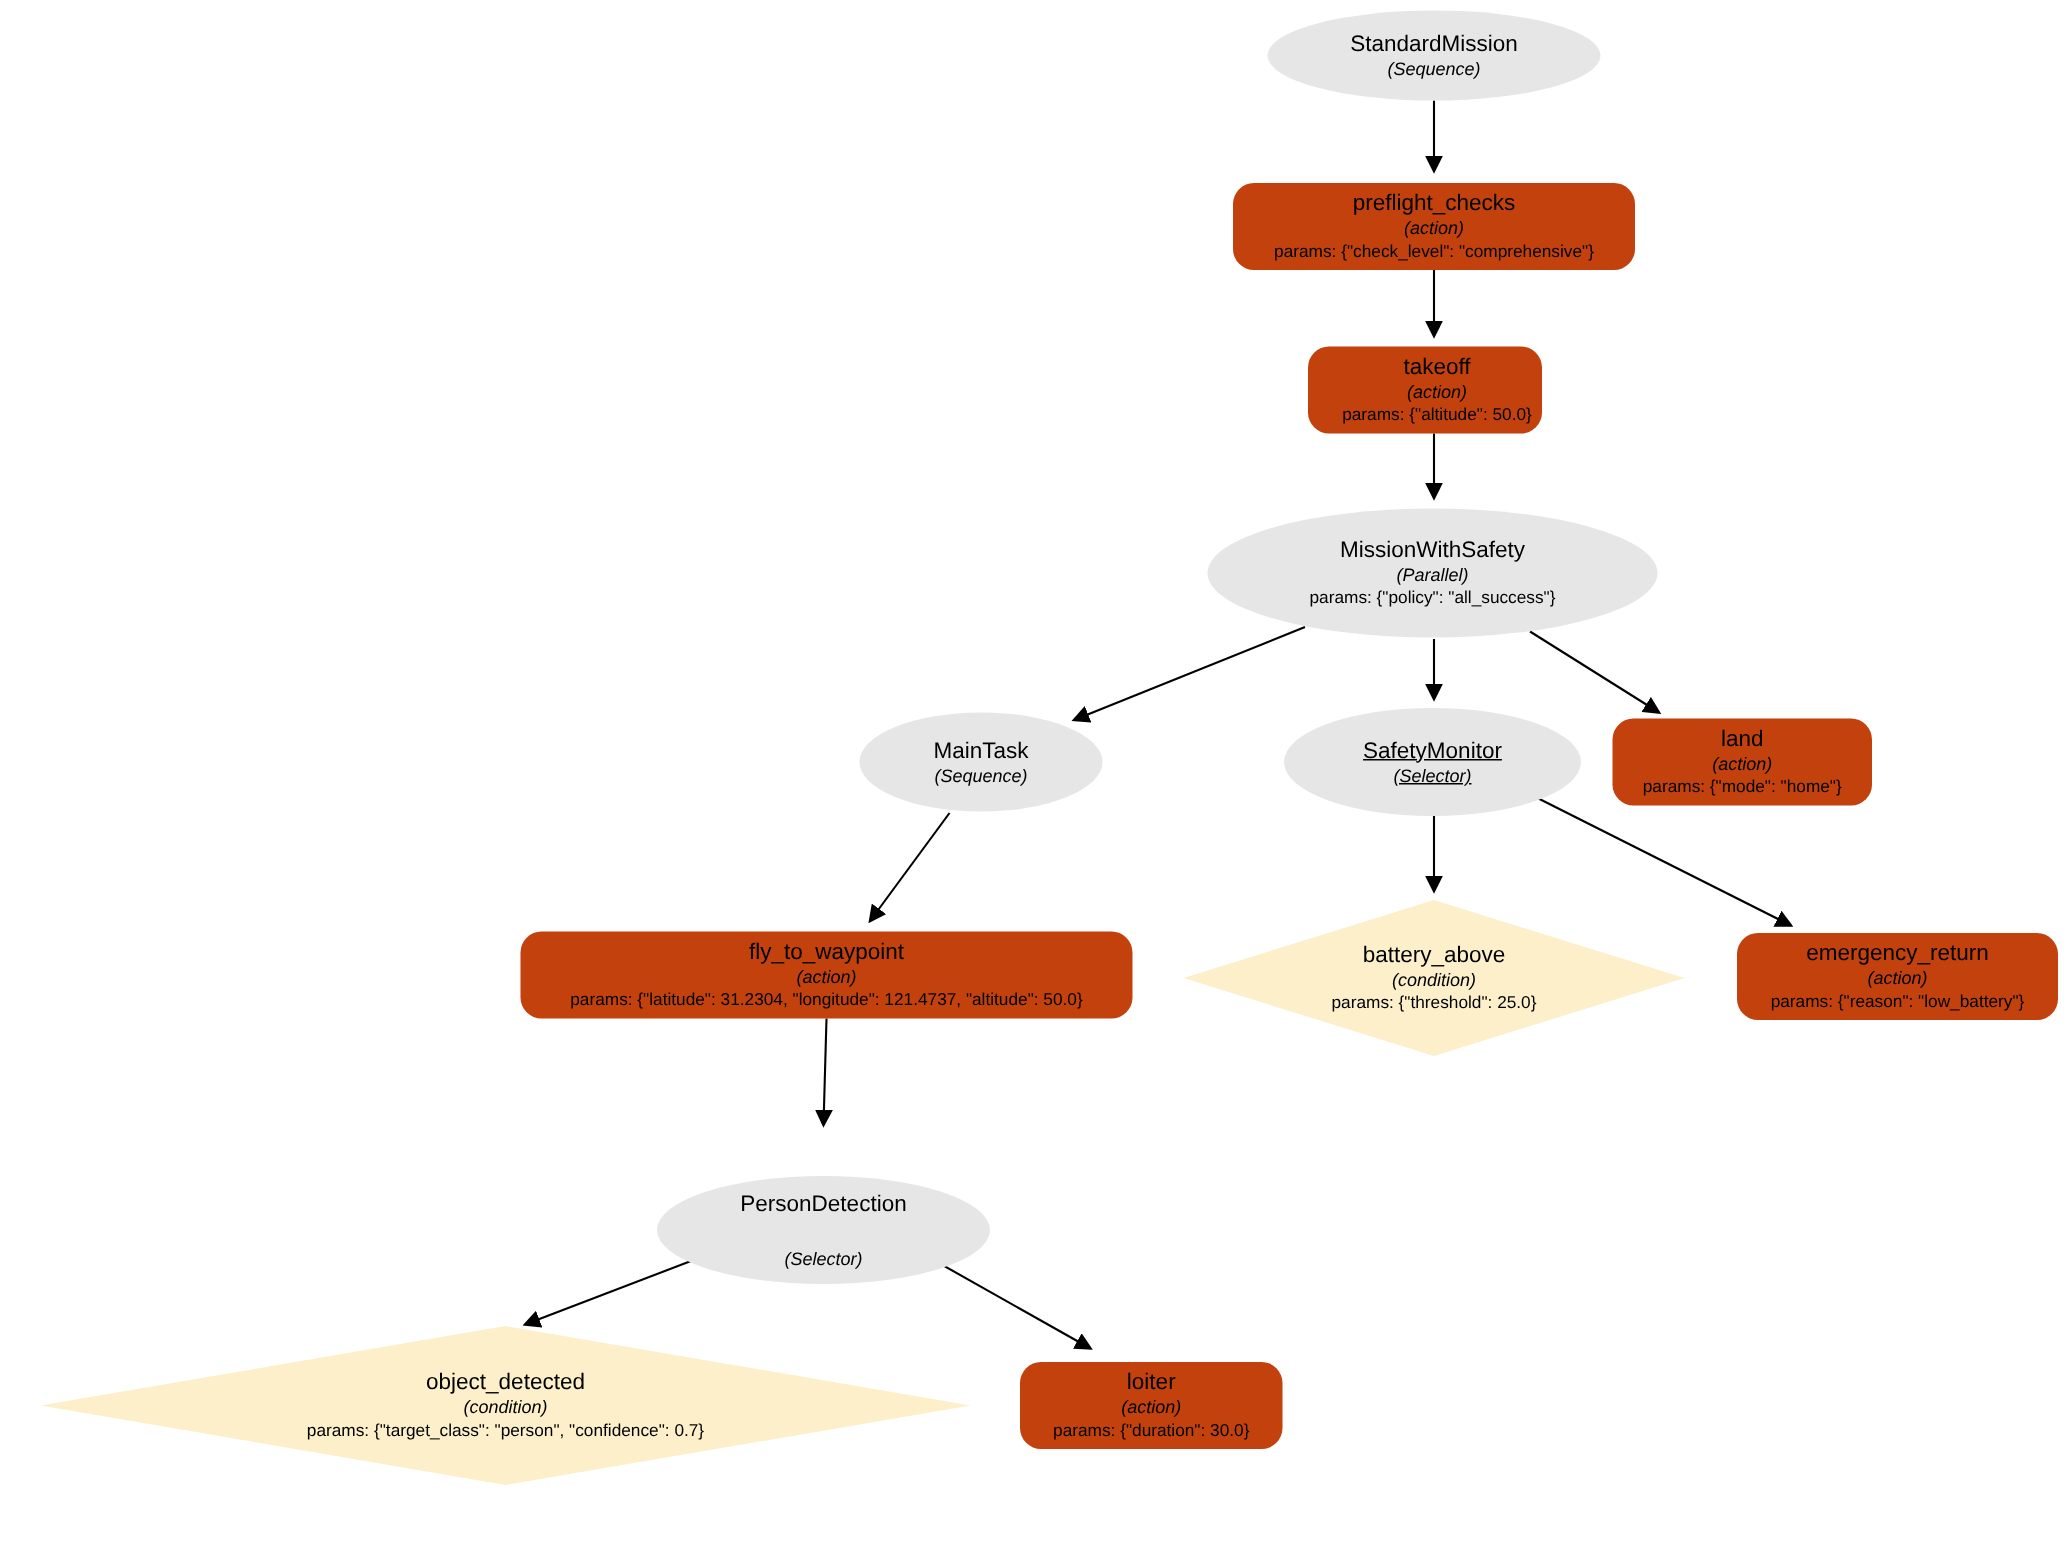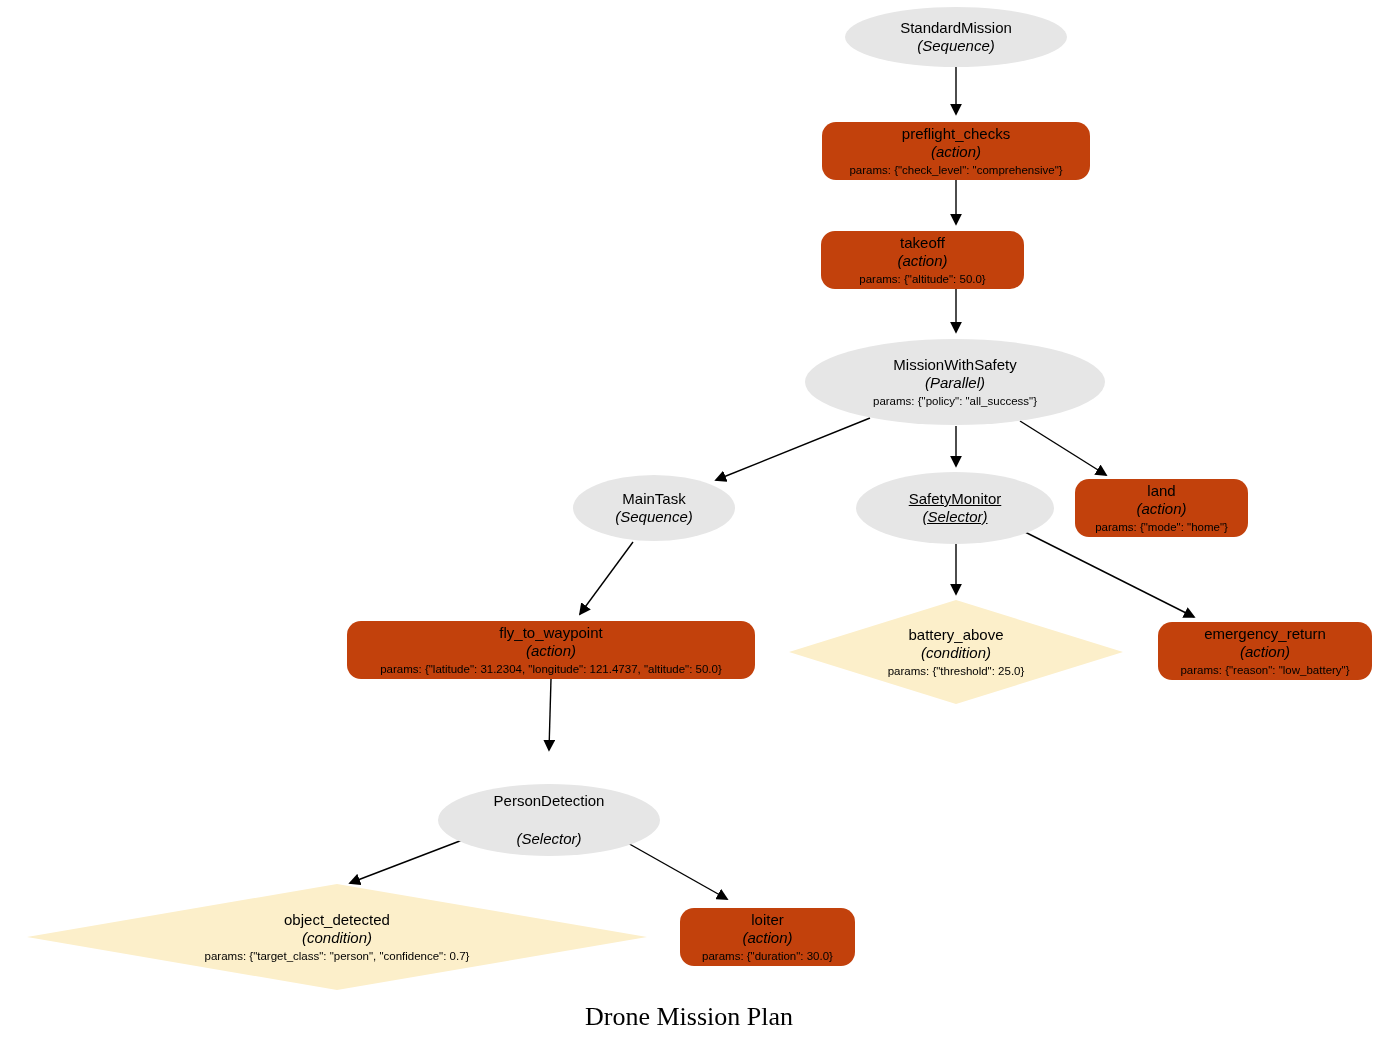--- a/index.html
+++ b/index.html
@@ -41,21 +41,21 @@
     border-radius: 14px;
   }
   .node.condition {
     background: #fcefca;
     clip-path: polygon(50% 0%, 100% 50%, 50% 100%, 0% 50%);
   }
   .nlabel {
     font-size: 15px;
   }
   .ntype {
-    font-size: 15px;
+    font-size: 12px;
     font-style: italic;
   }
   .nparams {
     font-size: 11.5px;
     margin-top: 1px;
   }
   #graph-title {
     position: absolute;
     left: 489px;
     top: 1002px;
@@ -97,21 +97,21 @@
     <div class="nlabel">StandardMission</div>
     <div class="ntype">(Sequence)</div>
   </div>
 
   <div class="node action" style="left:822px; top:122px; width:268px; height:58px;">
     <div class="nlabel">preflight_checks</div>
     <div class="ntype">(action)</div>
     <div class="nparams">params: {"check_level": "comprehensive"}</div>
   </div>
 
-  <div class="node action" style="left:821px; top:231px; width:203px; height:58px;">
+  <div class="node action" style="left:872px; top:231px; width:140px; height:58px;padding-left:16px;">
     <div class="nlabel">takeoff</div>
     <div class="ntype">(action)</div>
     <div class="nparams">params: {"altitude": 50.0}</div>
   </div>
 
   <div class="node composite" style="left:805px; top:339px; width:300px; height:86px;">
     <div class="nlabel">MissionWithSafety</div>
     <div class="ntype">(Parallel)</div>
     <div class="nparams">params: {"policy": "all_success"}</div>
   </div>
@@ -160,15 +160,14 @@
     <div class="ntype">(condition)</div>
     <div class="nparams">params: {"target_class": "person", "confidence": 0.7}</div>
   </div>
 
   <div class="node action" style="left:680px; top:908px; width:175px; height:58px;">
     <div class="nlabel">loiter</div>
     <div class="ntype">(action)</div>
     <div class="nparams">params: {"duration": 30.0}</div>
   </div>
 
-  <div id="graph-title">Drone Mission Plan</div>
 
 </div>
 
 </body></html>

